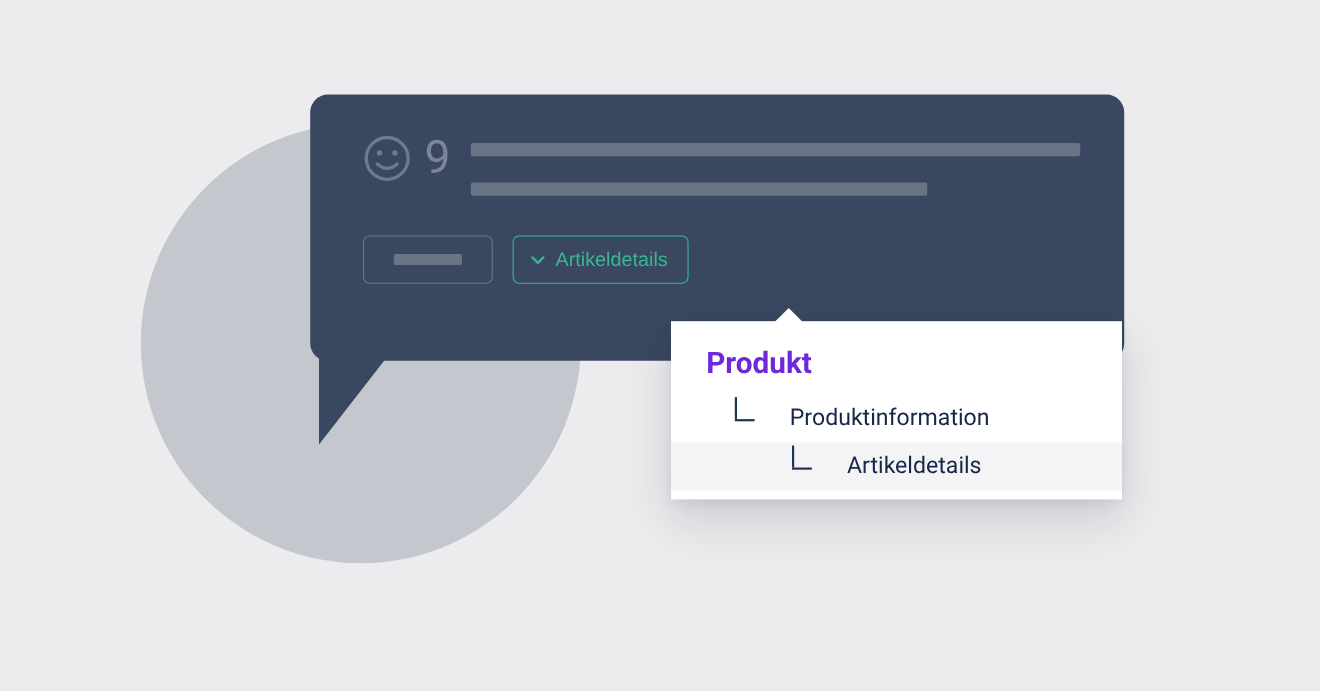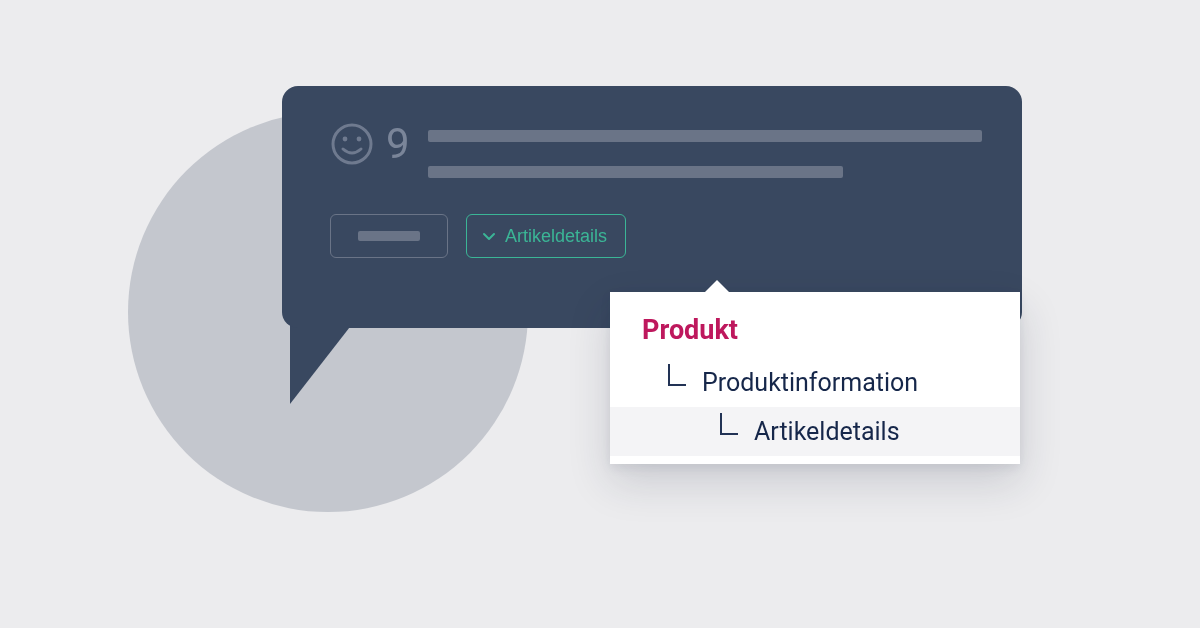--- a/index.html
+++ b/index.html
@@ -126,29 +126,29 @@
       width: 0;
       height: 0;
       border-left: 13px solid transparent;
       border-right: 13px solid transparent;
       border-bottom: 13px solid #ffffff;
       z-index: 2;
     }
     .dropdown-title {
       font-size: 27px;
       font-weight: 700;
-      color: #be185d;
+      color: #6d28d9;
       padding: 0 32px 12px 32px;
     }
     .dropdown-item {
       display: flex;
       align-items: center;
-      gap: 14px;
+      gap: 30px;
       padding: 10px 32px;
-      font-size: 25px;
+      font-size: 21px;
       color: #16274a;
     }
     .dropdown-item.level-1 { padding-left: 56px; }
     .dropdown-item.level-2 { padding-left: 108px; background: #f4f4f6; }
     .tree-connector {
       width: 22px;
       height: 22px;
       position: relative;
       flex-shrink: 0;
     }

